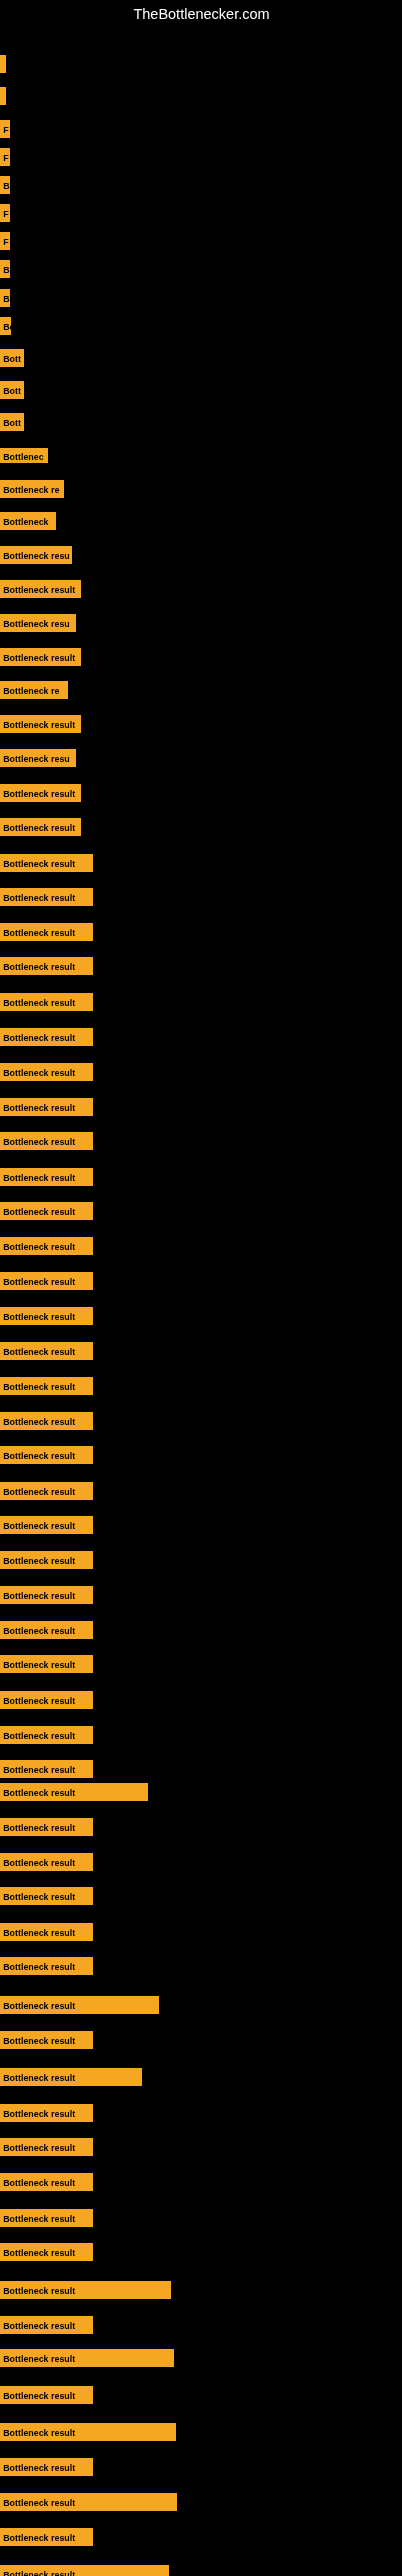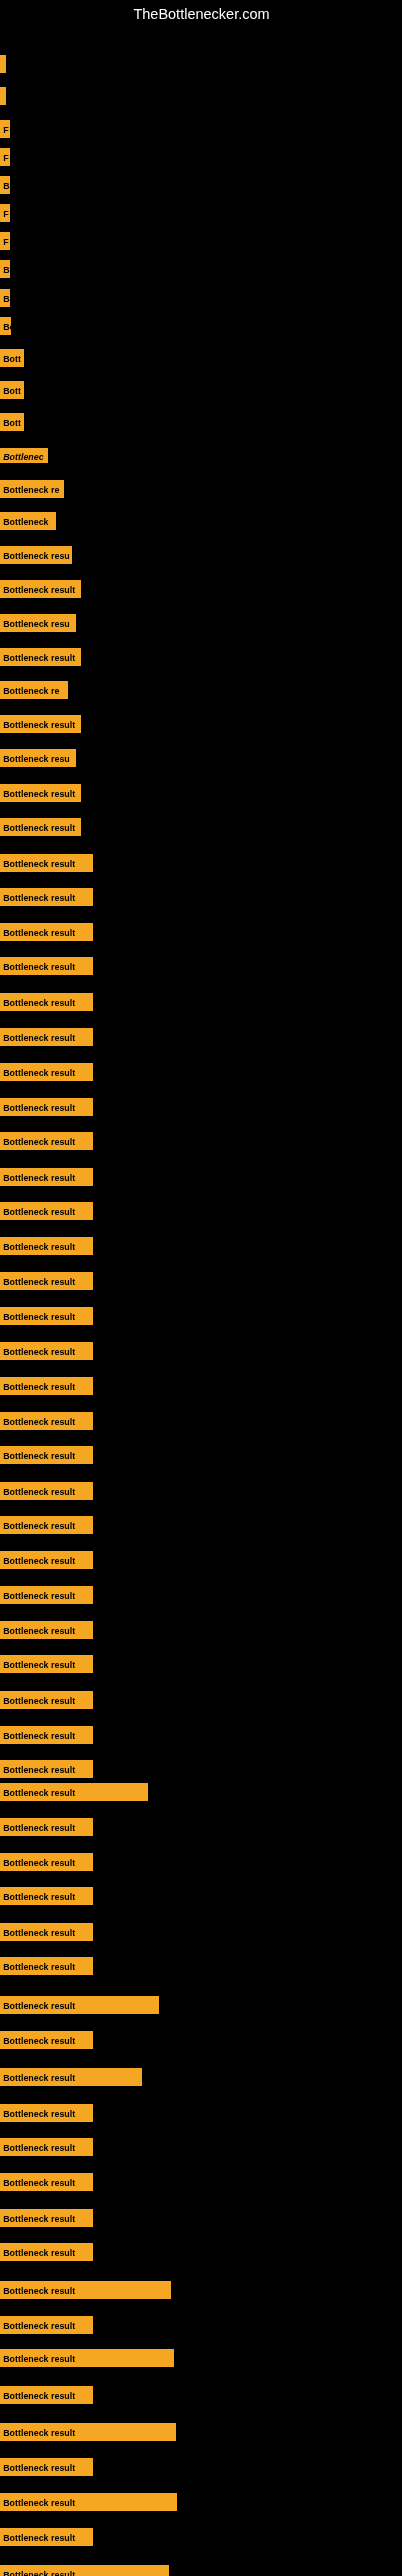--- a/index.html
+++ b/index.html
@@ -80,21 +80,21 @@
     <div style="position: absolute; top: 318px; left: 0px; height: 22.5px; display: flex; align-items: center;">
       <span class="bar-label" style="width: 24px; min-width: 24px; font-size: 8.9px; overflow: hidden; height: 17.7px; line-height: 17.7px;">Bott</span>
     </div>
     <div style="position: absolute; top: 350px; left: 0px; height: 22.5px; display: flex; align-items: center;">
       <span class="bar-label" style="width: 24px; min-width: 24px; font-size: 8.9px; overflow: hidden; height: 17.7px; line-height: 17.7px;">Bott</span>
     </div>
     <div style="position: absolute; top: 382px; left: 0px; height: 22.5px; display: flex; align-items: center;">
       <span class="bar-label" style="width: 24px; min-width: 24px; font-size: 8.9px; overflow: hidden; height: 17.7px; line-height: 17.7px;">Bott</span>
     </div>
     <div style="position: absolute; top: 415px; left: 0px; height: 22.5px; display: flex; align-items: center;">
-      <span class="bar-label" style="width: 48px; min-width: 48px; font-size: 8.9px; overflow: hidden; height: 15px; line-height: 17.7px; font-style: italic;">Bottlenec</span>
+      <span class="bar-label" style="width: 48px; min-width: 48px; font-size: 8.9px; overflow: hidden; height: 15px; line-height: 17.7px;">Bottlenec</span>
     </div>
     <div style="position: absolute; top: 449px; left: 0px; height: 22.5px; display: flex; align-items: center;">
       <span class="bar-label" style="width: 64px; min-width: 64px; font-size: 8.9px; overflow: hidden; height: 17.7px; line-height: 17.7px;">Bottleneck re</span>
     </div>
     <div style="position: absolute; top: 481px; left: 0px; height: 22.5px; display: flex; align-items: center;">
       <span class="bar-label" style="width: 56px; min-width: 56px; font-size: 8.9px; overflow: hidden; height: 17.7px; line-height: 17.7px;">Bottleneck</span>
     </div>
     <div style="position: absolute; top: 515px; left: 0px; height: 22.5px; display: flex; align-items: center;">
       <span class="bar-label" style="width: 72px; min-width: 72px; font-size: 8.9px; overflow: hidden; height: 17.7px; line-height: 17.7px;">Bottleneck resu</span>
     </div>

